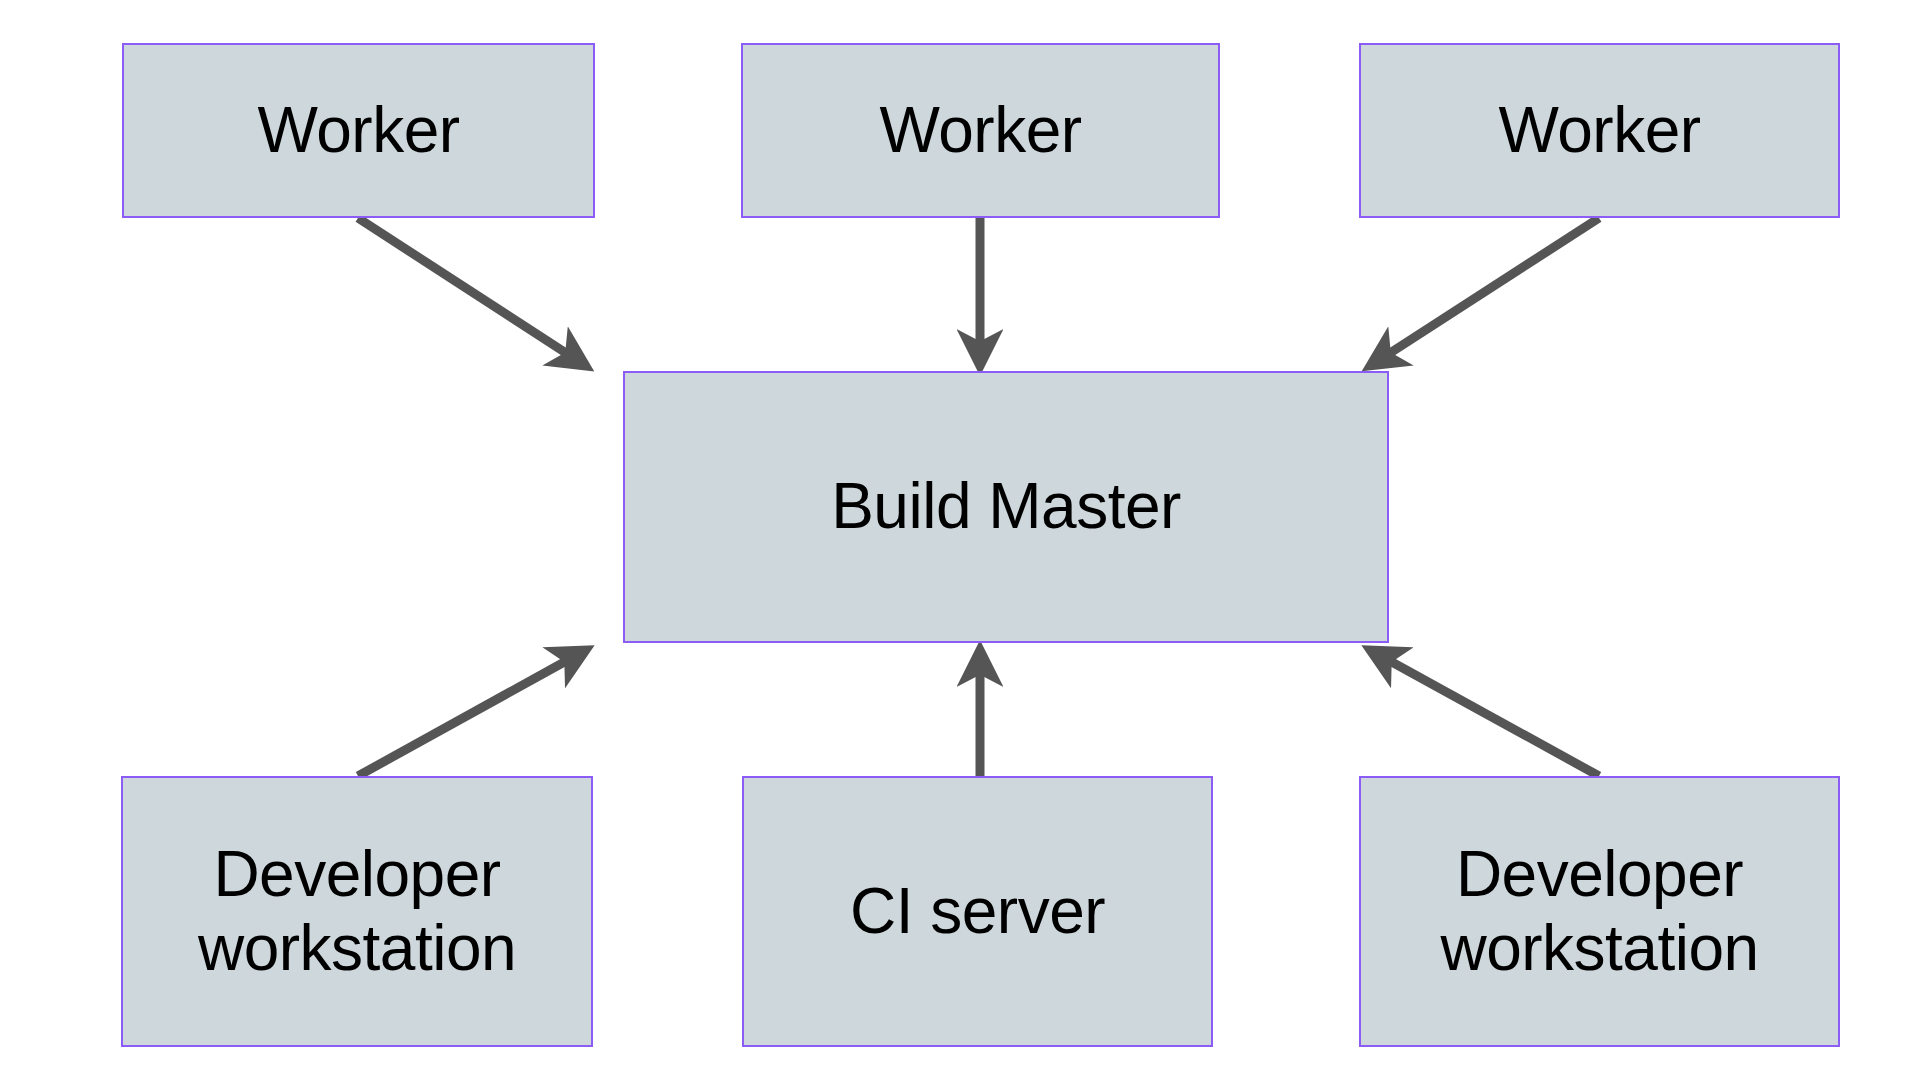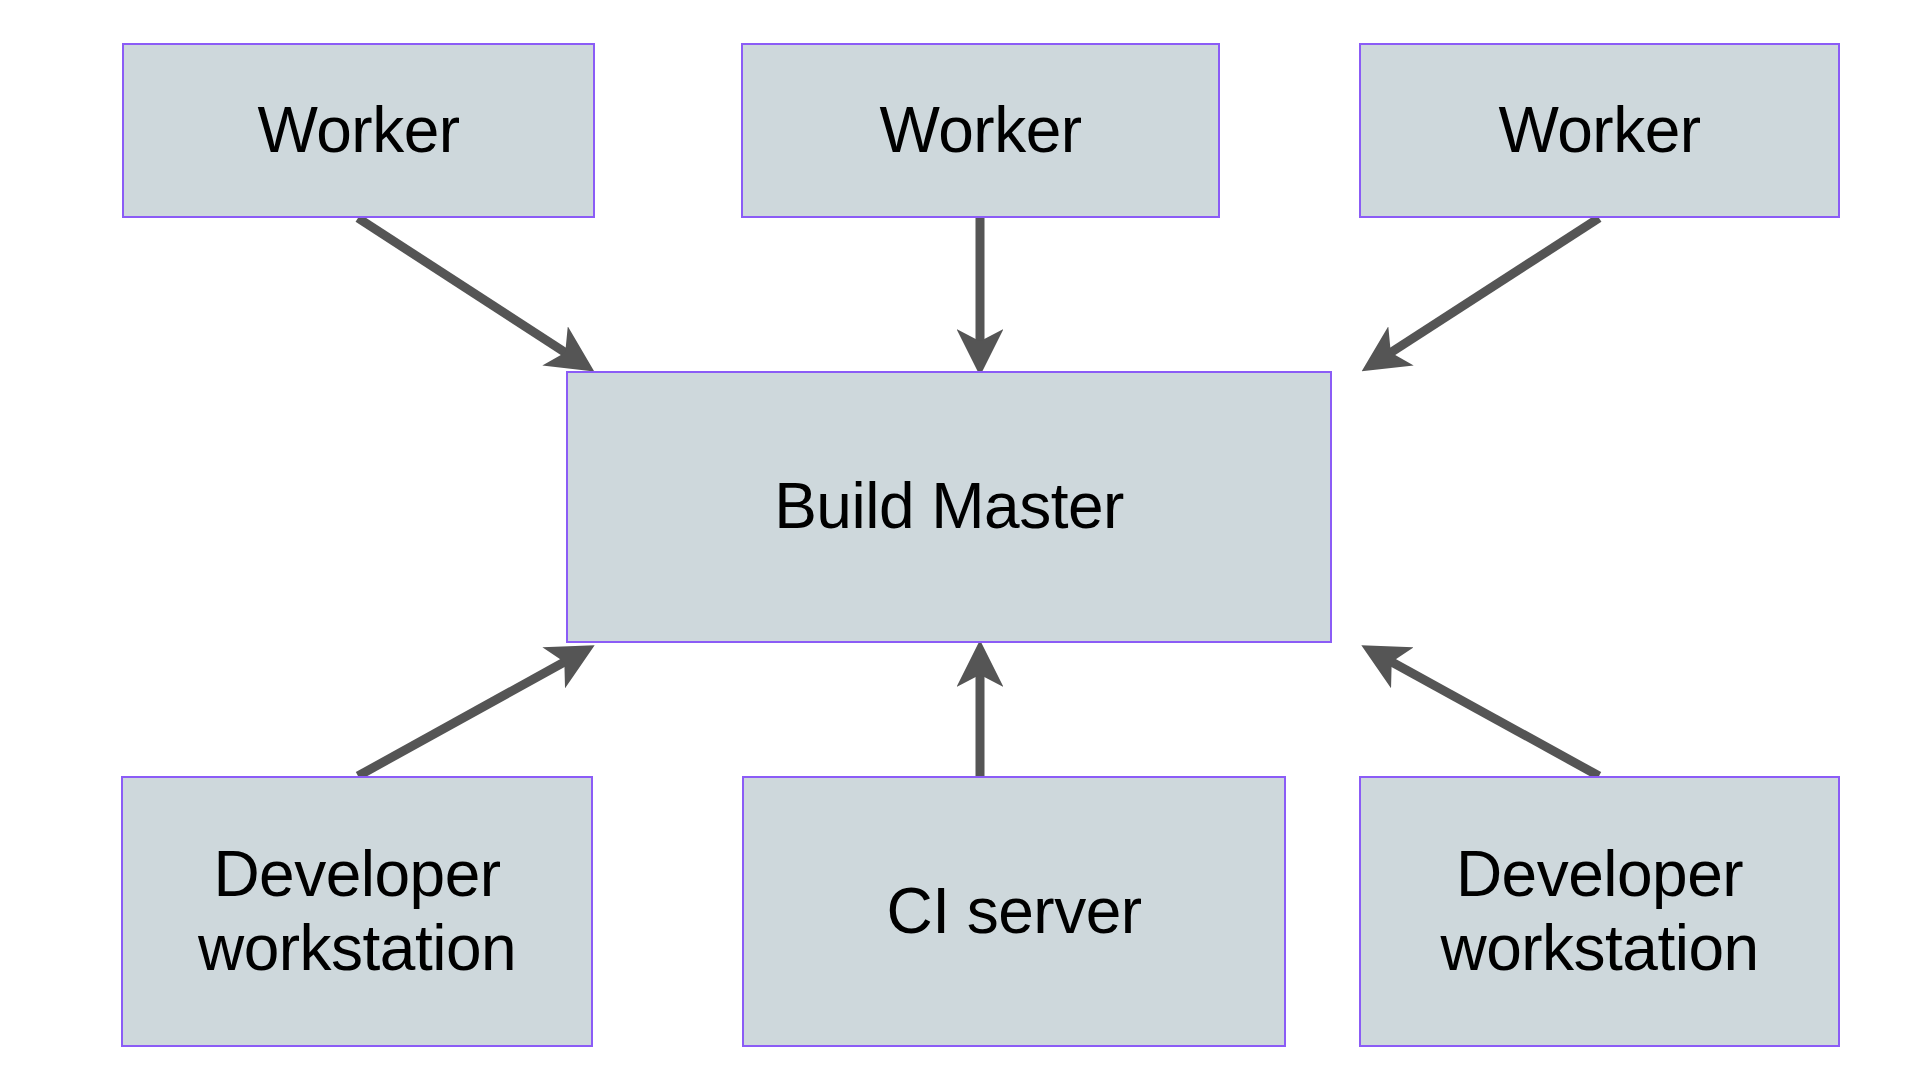--- a/index.html
+++ b/index.html
@@ -42,23 +42,23 @@
   .node-label {
     font-size: 64px;
     font-weight: 400;
     letter-spacing: -0.5px;
     white-space: pre-line;
     color: #000000;
   }
   .node-worker-1 { left: 122px; top: 43px;  width: 473px; height: 175px; }
   .node-worker-2 { left: 741px; top: 43px;  width: 479px; height: 175px; }
   .node-worker-3 { left: 1359px; top: 43px; width: 481px; height: 175px; }
-  .node-build-master { left: 566px; top: 371px; width: 766px; height: 272px; }
+  .node-build-master { left: 623px; top: 371px; width: 766px; height: 272px; }
   .node-dev-ws-left  { left: 121px; top: 776px; width: 472px; height: 271px; }
-  .node-ci-server    { left: 742px; top: 776px; width: 544px; height: 271px; }
+  .node-ci-server    { left: 742px; top: 776px; width: 471px; height: 271px; }
   .node-dev-ws-right { left: 1359px; top: 776px; width: 481px; height: 271px; }
 </style>
 </head>
 <body>
 
 <div id="canvas">
 
   <svg id="edge-layer" viewBox="0 0 1910 1090" width="1910" height="1090" xmlns="http://www.w3.org/2000/svg">
     <defs>
       <marker id="arrowhead" markerWidth="5.2" markerHeight="5.2" refX="4.1" refY="2.6" orient="auto" markerUnits="strokeWidth">

